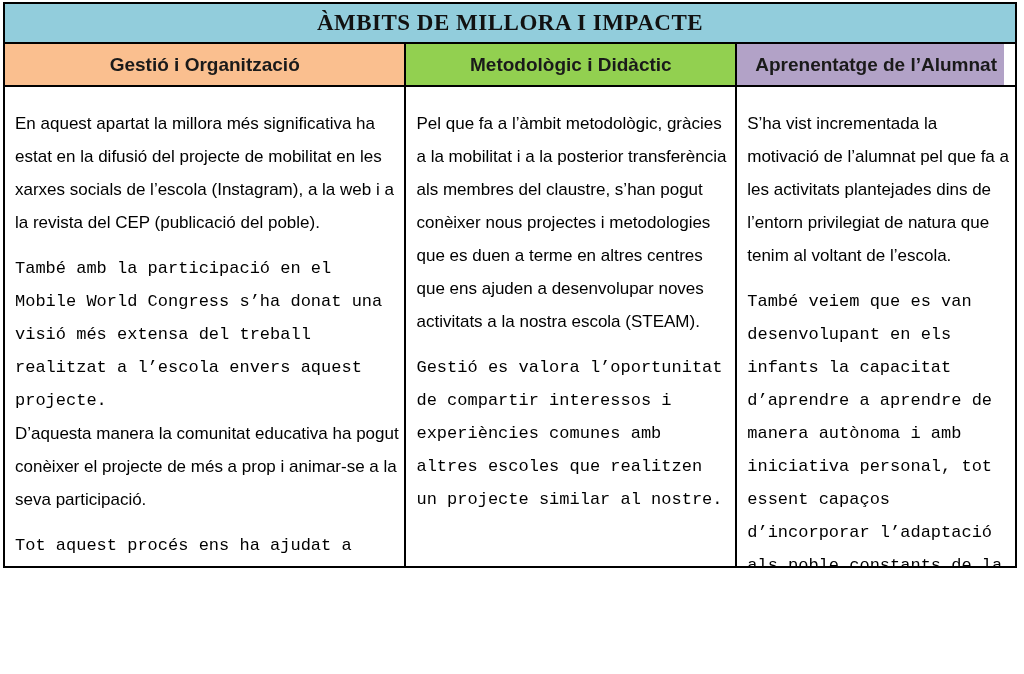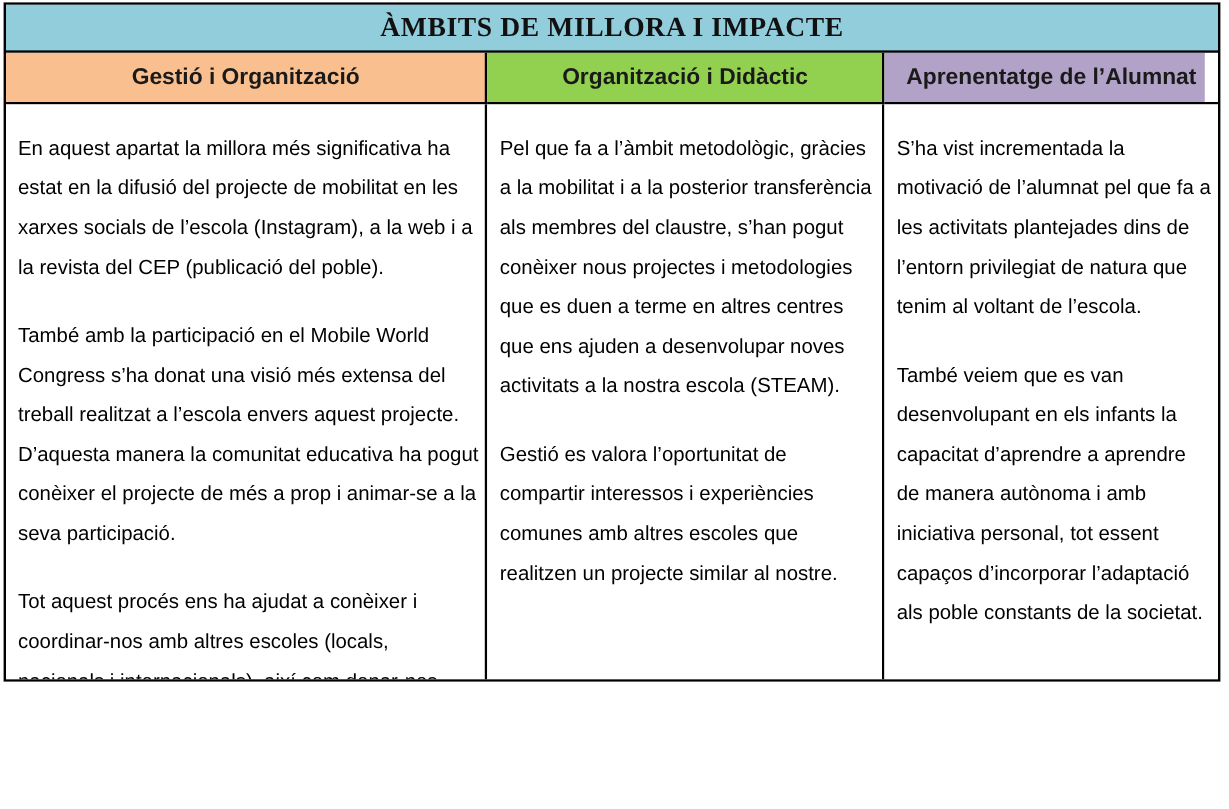--- a/index.html
+++ b/index.html
@@ -47,31 +47,31 @@
     background: #ffffff;
     box-sizing: border-box;
     padding: 20px 5px 0 10px;
     font-size: 17px;
     line-height: 33px;
     overflow: hidden;
   }
   .body-cell.c1 { border-right: 2px solid #000000; }
   .body-cell.c2 { border-right: 2px solid #000000; }
   .para { margin: 0; }
-  .para.spaced { margin-top: 24px; }
+  .para.spaced { margin-top: 13px; font-family: Liberation Mono, monospace; }
 </style>
 </head>
 <body>
 
 <div class="table-wrap">
 
   <div class="title-cell">ÀMBITS DE MILLORA I IMPACTE</div>
 
   <div class="header-cell c1">Gestió i Organització</div>
-  <div class="header-cell c2">Organització i Didàctic</div>
+  <div class="header-cell c2">Metodològic i Didàctic</div>
   <div class="header-cell c3">Aprenentatge de l’Alumnat</div>
 
   <div class="body-cell c1">
     <p class="para">En aquest apartat la millora més significativa ha estat en la difusió del projecte de mobilitat en les xarxes socials de l’escola (Instagram), a la web i a la revista del CEP (publicació del poble).</p>
     <p class="para spaced">També amb la participació en el Mobile World Congress s’ha donat una visió més extensa del treball realitzat a l’escola envers aquest projecte.</p>
     <p class="para">D’aquesta manera la comunitat educativa ha pogut conèixer el projecte de més a prop i animar-se a la seva participació.</p>
     <p class="para spaced">Tot aquest procés ens ha ajudat a conèixer i coordinar-nos amb altres escoles (locals, nacionals i internacionals), així com donar-nos oportunitats en plataformes per establir contacte com ara eTwinning.</p>
   </div>
 
   <div class="body-cell c2">

